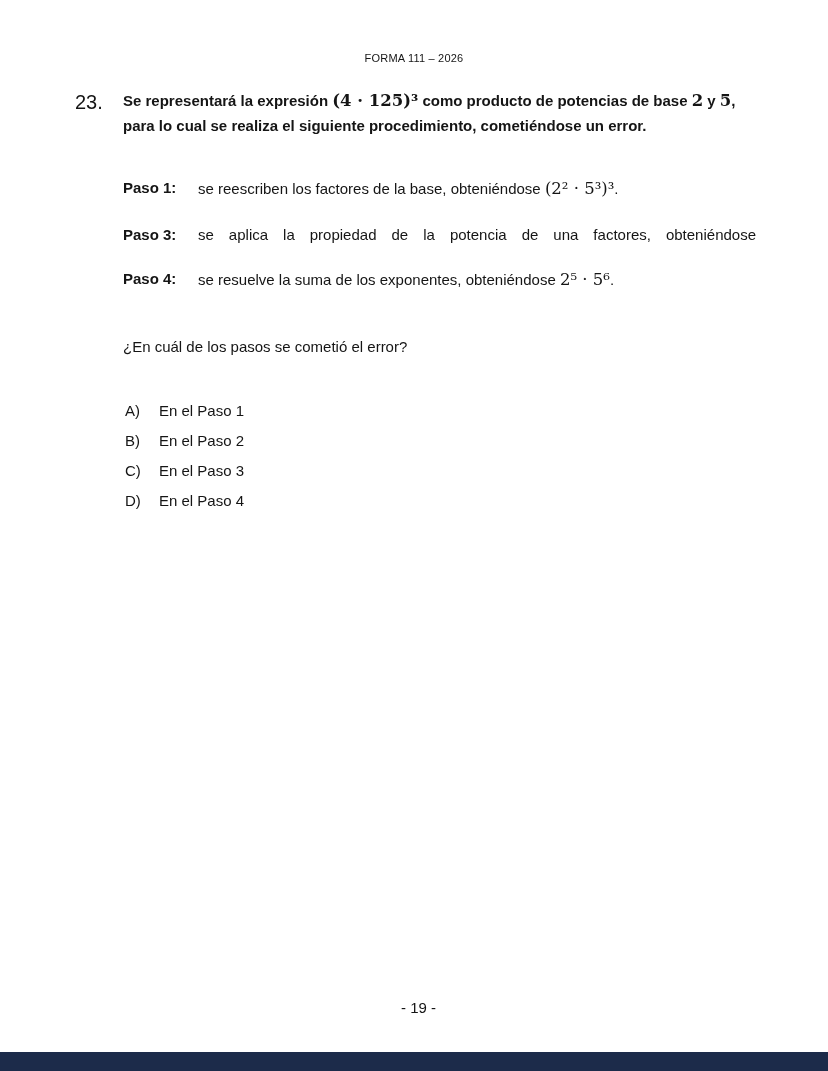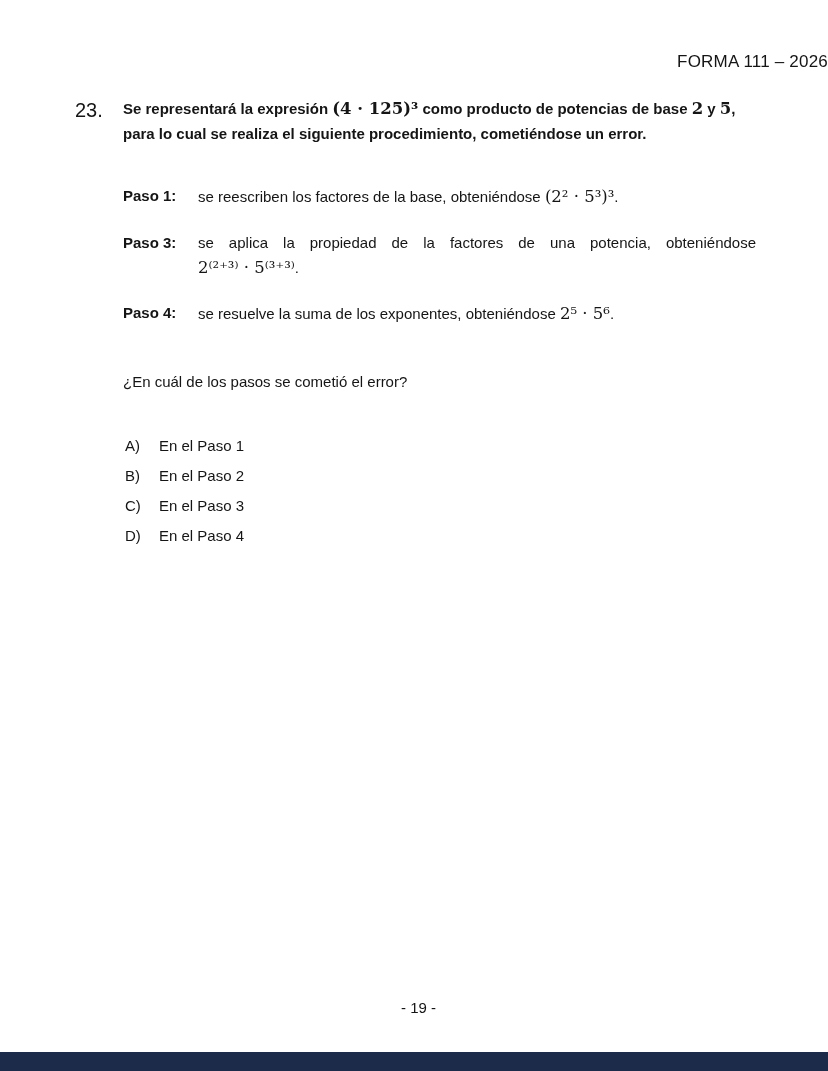--- a/index.html
+++ b/index.html
@@ -10,22 +10,22 @@
     background: #ffffff;
     color: #151515;
     font-family: "Liberation Sans", "DejaVu Sans", sans-serif;
     position: relative;
     overflow: hidden;
   }
   .page { position: relative; width: 828px; height: 1071px; }
 
   .header {
     padding-top: 52px;
-    text-align: right;
-    font-size: 17px;
+    text-align: center;
+    font-size: 11px;
     letter-spacing: 0.2px;
   }
 
   .qwrap {
     margin-top: 24px;
     padding-left: 75px;
     padding-right: 72px;
     display: flex;
   }
   .qnum {
@@ -96,22 +96,21 @@
 
         <div class="step">
           <div class="step-label">Paso 1:</div>
           <div class="step-body"><span>se reescriben los factores de la base, obteniéndose </span><span class="math">(2² · 5³)³</span><span>.</span></div>
         </div>
 
 
         <div class="step">
           <div class="step-label">Paso 3:</div>
           <div class="step-body">
-            <div class="just">se aplica la propiedad de la factores de una potencia, obteniéndose</div>
-            <div><span class="math">2⁽²⁺³⁾ · 5⁽³⁺³⁾</span><span>.</span></div>
+            <div class="just">se aplica la propiedad de la potencia de una factores, obteniéndose</div>
           </div>
         </div>
 
         <div class="step">
           <div class="step-label">Paso 4:</div>
           <div class="step-body"><span>se resuelve la suma de los exponentes, obteniéndose </span><span class="math">2⁵ · 5⁶</span><span>.</span></div>
         </div>
 
       </div>
 

